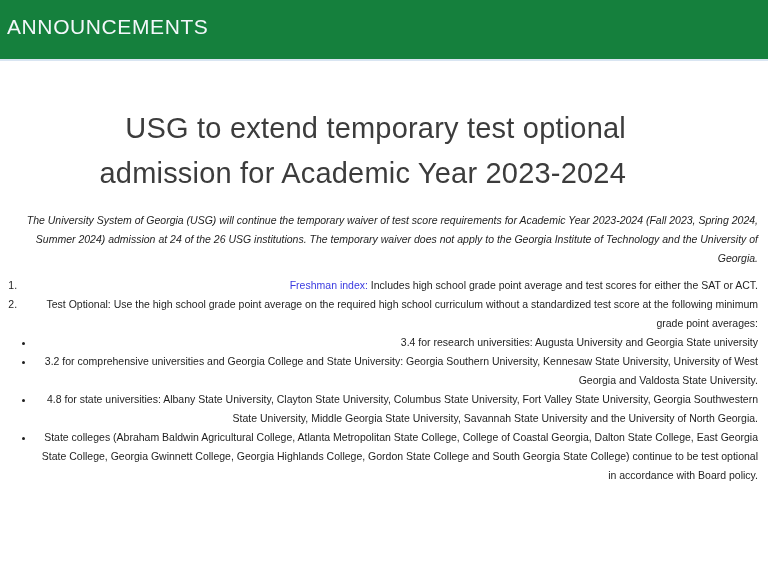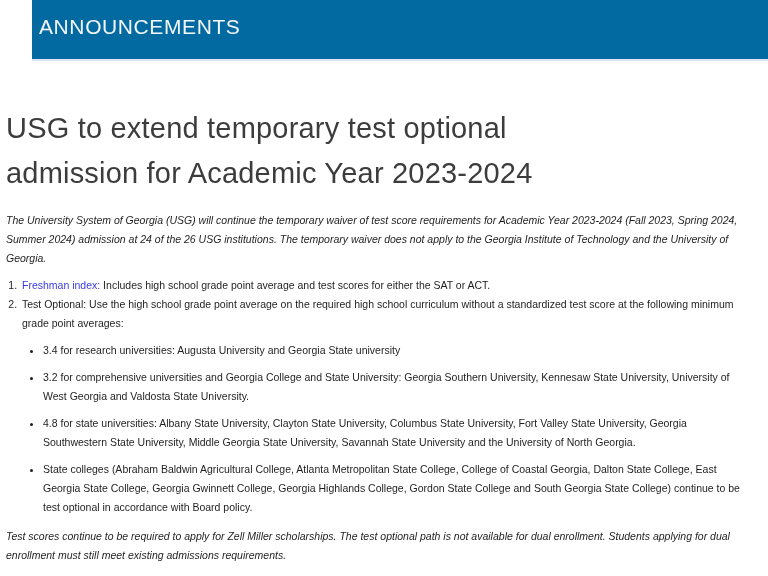--- a/index.html
+++ b/index.html
@@ -11,42 +11,42 @@
     color: #1e1e1e;
   }
   .page {
     width: 768px;
     height: 576px;
     overflow: hidden;
     background: #ffffff;
   }
   
   .banner {
-    background: #0369a1;
+    background: #15803d;
     padding: 15px 24px 20px 7px;
     border-bottom: 2px solid #d9e5f2;
-    margin-left: 32px;
   }
   .banner-title {
     color: #f3f7fb;
     font-size: 21px;
     line-height: 24px;
     font-weight: 400;
     letter-spacing: 0.6px;
   }
   .banner-subtitle {
     color: #bdd2e8;
     font-size: 10.5px;
     line-height: 13px;
     margin-top: 2px;
     letter-spacing: 0.2px;
   }
   
   .article {
     padding: 0 10px 0 6px;
+    text-align: right;
   }
   h1.page-title {
     font-size: 29px;
     line-height: 45px;
     font-weight: 300;
     color: #3c3c3c;
     letter-spacing: 0.2px;
     margin: 45px 0 15px 0;
     max-width: 620px;
   }
@@ -67,21 +67,21 @@
     padding-left: 2px;
   }
   ul.gpa-list {
     list-style: disc;
     margin: 0;
     padding-left: 13px;
     font-size: 10.5px;
     line-height: 19px;
   }
   ul.gpa-list > li {
-    margin: 8px;
+    margin: 0;
   }
   a.inline-link {
     color: #3a3ae0;
     text-decoration: none;
     cursor: pointer;
   }
 </style>
 </head>
 <body>
 
@@ -106,17 +106,16 @@
         <span>Test Optional: Use the high school grade point average on the required high school curriculum without a standardized test score at the following minimum grade point averages:</span>
         <ul class="gpa-list">
           <li>3.4 for research universities: Augusta University and Georgia State university</li>
           <li>3.2 for comprehensive universities and Georgia College and State University: Georgia Southern University, Kennesaw State University, University of West Georgia and Valdosta State University.</li>
           <li>4.8 for state universities: Albany State University, Clayton State University, Columbus State University, Fort Valley State University, Georgia Southwestern State University, Middle Georgia State University, Savannah State University and the University of North Georgia.</li>
           <li>State colleges (Abraham Baldwin Agricultural College, Atlanta Metropolitan State College, College of Coastal Georgia, Dalton State College, East Georgia State College, Georgia Gwinnett College, Georgia Highlands College, Gordon State College and South Georgia State College) continue to be test optional in accordance with Board policy.</li>
         </ul>
       </li>
     </ol>
 
-    <p>Test scores continue to be required to apply for Zell Miller scholarships. The test optional path is not available for dual enrollment. Students applying for dual enrollment must still meet existing admissions requirements.</p>
 
   </main>
 
 </div>
 
 </body></html>

